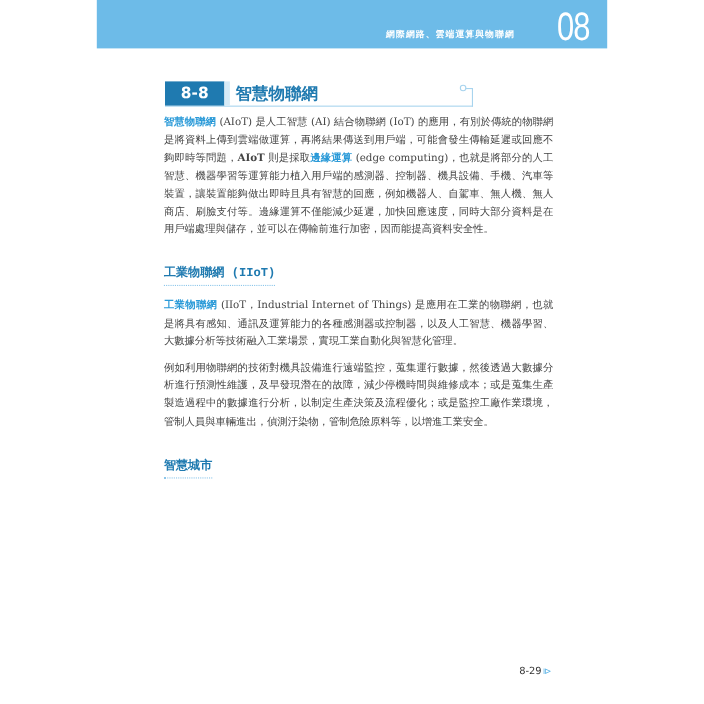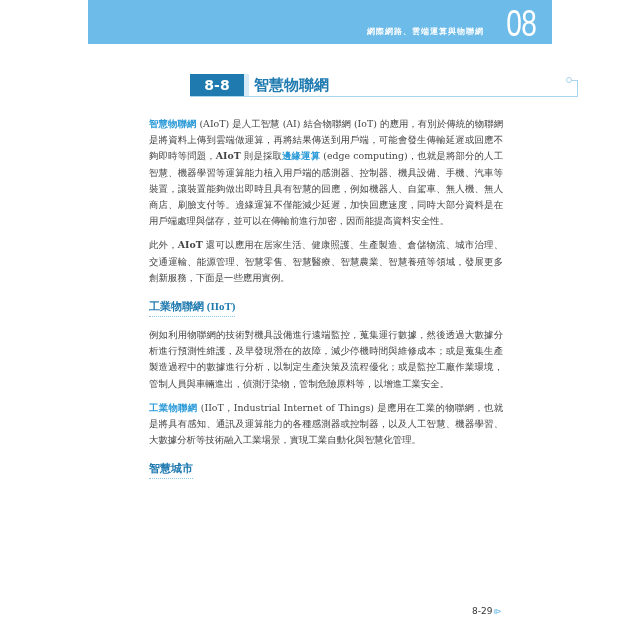--- a/index.html
+++ b/index.html
@@ -6,33 +6,32 @@
   body {
     width:640px; height:640px; background:#ffffff; position:relative; overflow:hidden;
     font-family: "DejaVu Serif", "Liberation Serif", serif;
     color:#3a3a3a;
   }
   .banner {
     position:absolute; left:88px; top:0; width:464px; height:44px;
     background:#6dbbe8;
   }
   .banner-sub {
-    position:absolute; right:68px; top:26px;
+    position:absolute; right:84px; top:26px;
     font-family:"DejaVu Sans", sans-serif; font-size:8px; font-weight:bold; color:#ffffff;
     letter-spacing:1px;
   }
   .banner-num {
     position:absolute; right:16px; top:6px;
     font-family:"Liberation Sans", sans-serif; font-size:36px; color:#ffffff;
     line-height:36px; letter-spacing:-1px; transform:scaleX(0.78); transform-origin:right;
   }
   .sec-head {
-    position:absolute; left:150px; top:74px; width:388px; height:22px;
+    position:absolute; left:150px; top:74px; width:280px; height:22px;
     border-bottom:1px solid #a8d4ee;
-    margin-left:40px;
   }
   .sec-num {
     position:absolute; left:0; top:0; width:54px; height:22px; background:#1f7ab0;
     color:#fff; font-family:"DejaVu Sans", sans-serif; font-weight:bold; font-size:14px;
     line-height:22px; text-align:center;
   }
   .sec-shadow {
     position:absolute; left:54px; top:0; width:5px; height:22px; background:#d6ebf7;
   }
   .sec-title {
@@ -41,30 +40,30 @@
   }
   .sec-deco {
     position:absolute; right:0; top:6px; width:8px; height:16px;
     border-top:1px solid #a8d4ee; border-right:1px solid #a8d4ee;
   }
   .sec-dot {
     position:absolute; right:6px; top:3px; width:4px; height:4px; border:1px solid #a8d4ee;
     border-radius:50%; background:#fff;
   }
   .content {
-    position:absolute; left:149px; top:116px; width:354px;
+    position:absolute; left:149px; top:104px; width:354px;
     font-size:9.4px; line-height:16.2px; color:#444;
   }
   .content p { margin:0 0 8px 0; text-align:justify; }
   .hl { color:#2a9ad8; font-weight:bold; font-family:"DejaVu Sans", sans-serif; }
   .b { font-weight:bold; }
   .sub-head {
-    display:inline-block; font-family:Liberation Serif, serif; font-weight:bold;
+    display:inline-block; font-family:Liberation Mono, monospace; font-weight:bold;
     color:#1f7ab0; font-size:11px; line-height:16px; padding-bottom:2px;
-    border-bottom:1px dotted #8cc6ea; margin:4px 0 10px 0;
+    border-bottom:1px dotted #8cc6ea; margin:16px 0 10px 0;
   }
   .page-num {
     position:absolute; left:472px; top:606px; font-family:"DejaVu Sans", sans-serif;
     font-size:9px; color:#333;
   }
   .page-icon { color:#5bb3e6; font-size:8px; margin-left:1px; }
 </style>
 </head>
 <body>
 
@@ -78,28 +77,25 @@
   <div class="sec-shadow"></div>
   <div class="sec-title">智慧物聯網</div>
   <div class="sec-deco"></div>
   <div class="sec-dot"></div>
 </div>
 
 <div class="content">
   <p>
     <span class="hl">智慧物聯網</span><span> (AIoT) 是人工智慧 (AI) 結合物聯網 (IoT) 的應用，有別於傳統的物聯網是將資料上傳到雲端做運算，再將結果傳送到用戶端，可能會發生傳輸延遲或回應不夠即時等問題，</span><span class="b">AIoT</span><span> 則是採取</span><span class="hl">邊緣運算</span><span> (edge computing)，也就是將部分的人工智慧、機器學習等運算能力植入用戶端的感測器、控制器、機具設備、手機、汽車等裝置，讓裝置能夠做出即時且具有智慧的回應，例如機器人、自駕車、無人機、無人商店、刷臉支付等。邊緣運算不僅能減少延遲，加快回應速度，同時大部分資料是在用戶端處理與儲存，並可以在傳輸前進行加密，因而能提高資料安全性。</span>
   </p>
-  <p>
-    <span>此外，</span><span class="b">AIoT</span><span> 還可以應用在居家生活、健康照護、生產製造、倉儲物流、城市治理、交通運輸、能源管理、智慧零售、智慧醫療、智慧農業、智慧養殖等領域，發展更多創新服務，下面是一些應用實例。</span>
-  </p>
 
   <div class="sub-head">工業物聯網 (IIoT)</div>
-  <p>例如利用物聯網的技術對機具設備進行遠端監控，蒐集運行數據，然後透過大數據分析進行預測性維護，及早發現潛在的故障，減少停機時間與維修成本；或是蒐集生產製造過程中的數據進行分析，以制定生產決策及流程優化；或是監控工廠作業環境，管制人員與車輛進出，偵測汙染物，管制危險原料等，以增進工業安全。</p>
   <p>
     <span class="hl">工業物聯網</span><span class="b" style="font-weight:normal"> (IIoT，Industrial Internet of Things) 是應用在工業的物聯網，也就是將具有感知、通訊及運算能力的各種感測器或控制器，以及人工智慧、機器學習、大數據分析等技術融入工業場景，實現工業自動化與智慧化管理。</span>
   </p>
+  <p>例如利用物聯網的技術對機具設備進行遠端監控，蒐集運行數據，然後透過大數據分析進行預測性維護，及早發現潛在的故障，減少停機時間與維修成本；或是蒐集生產製造過程中的數據進行分析，以制定生產決策及流程優化；或是監控工廠作業環境，管制人員與車輛進出，偵測汙染物，管制危險原料等，以增進工業安全。</p>
 
   <div class="sub-head">智慧城市</div>
 </div>
 
 <div class="page-num">
   <span>8-29</span><span class="page-icon">⧐</span>
 </div>
 
 </body></html>

